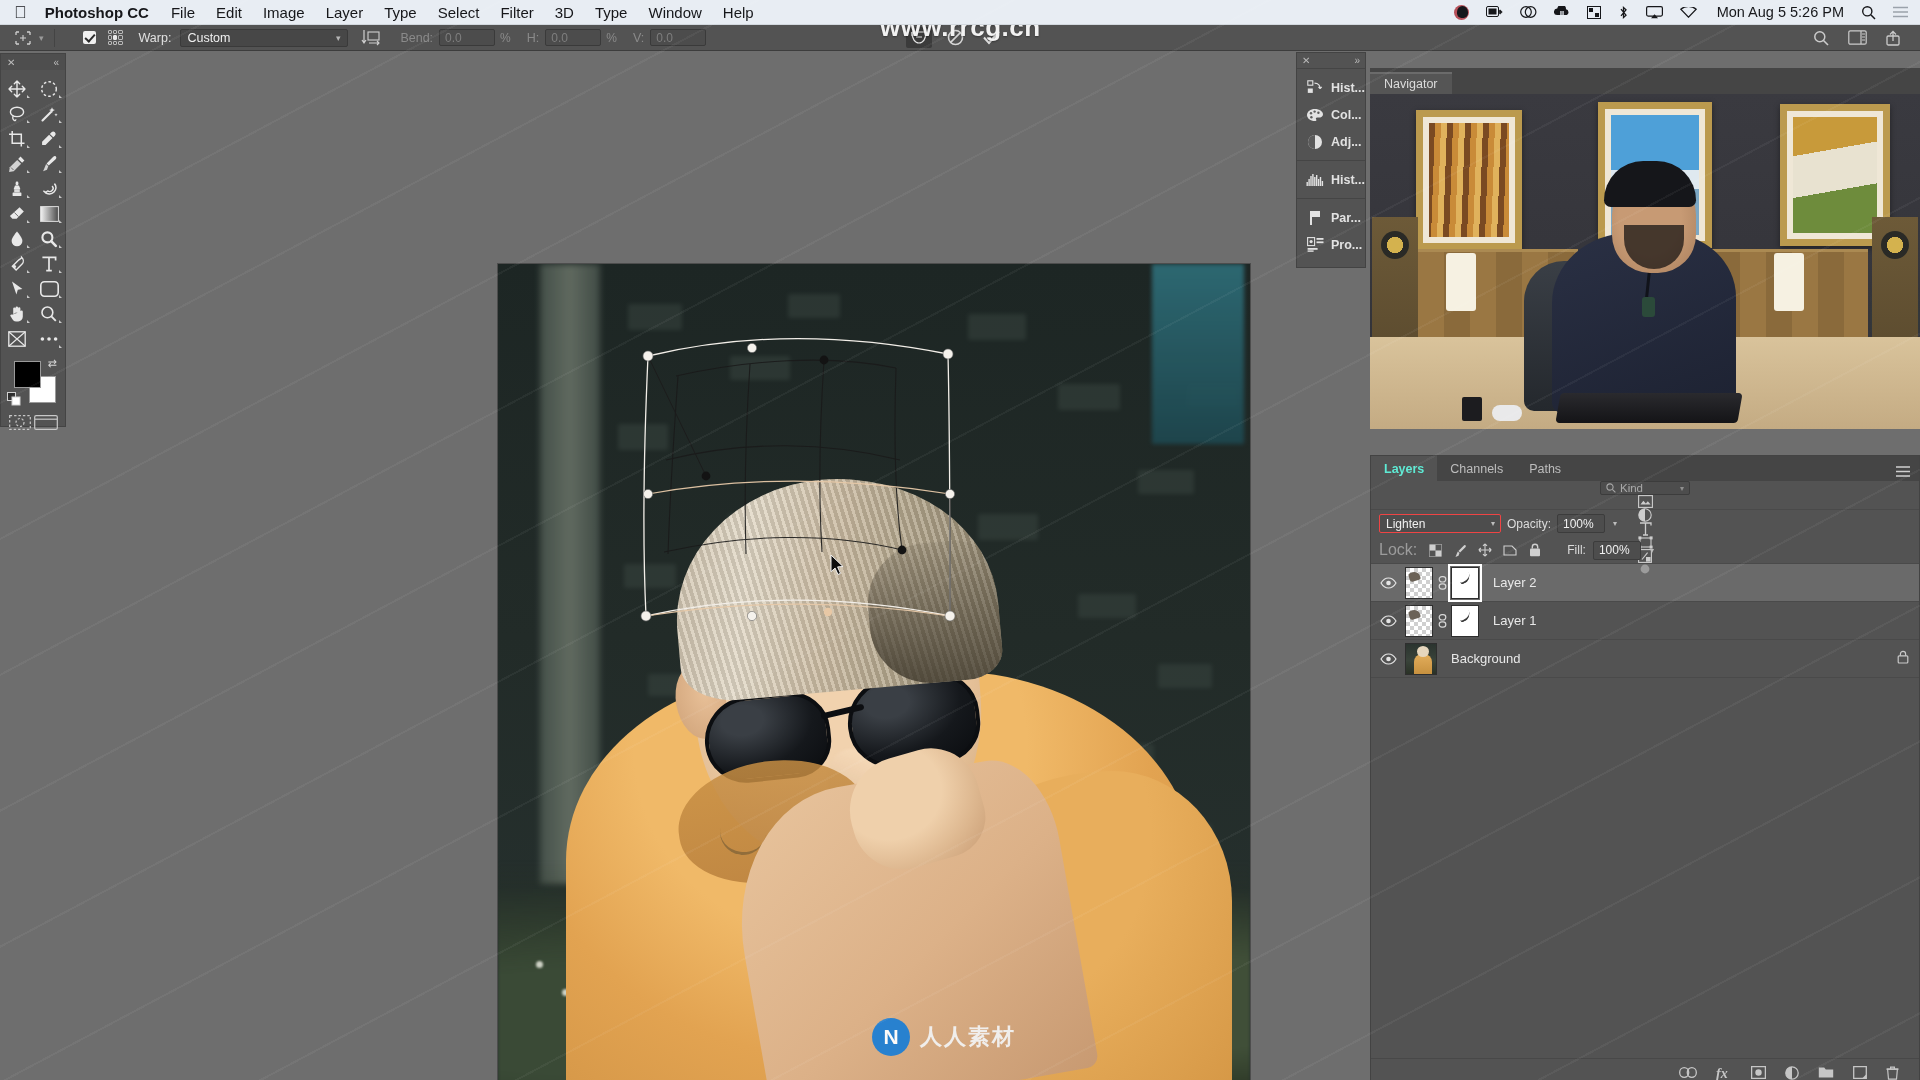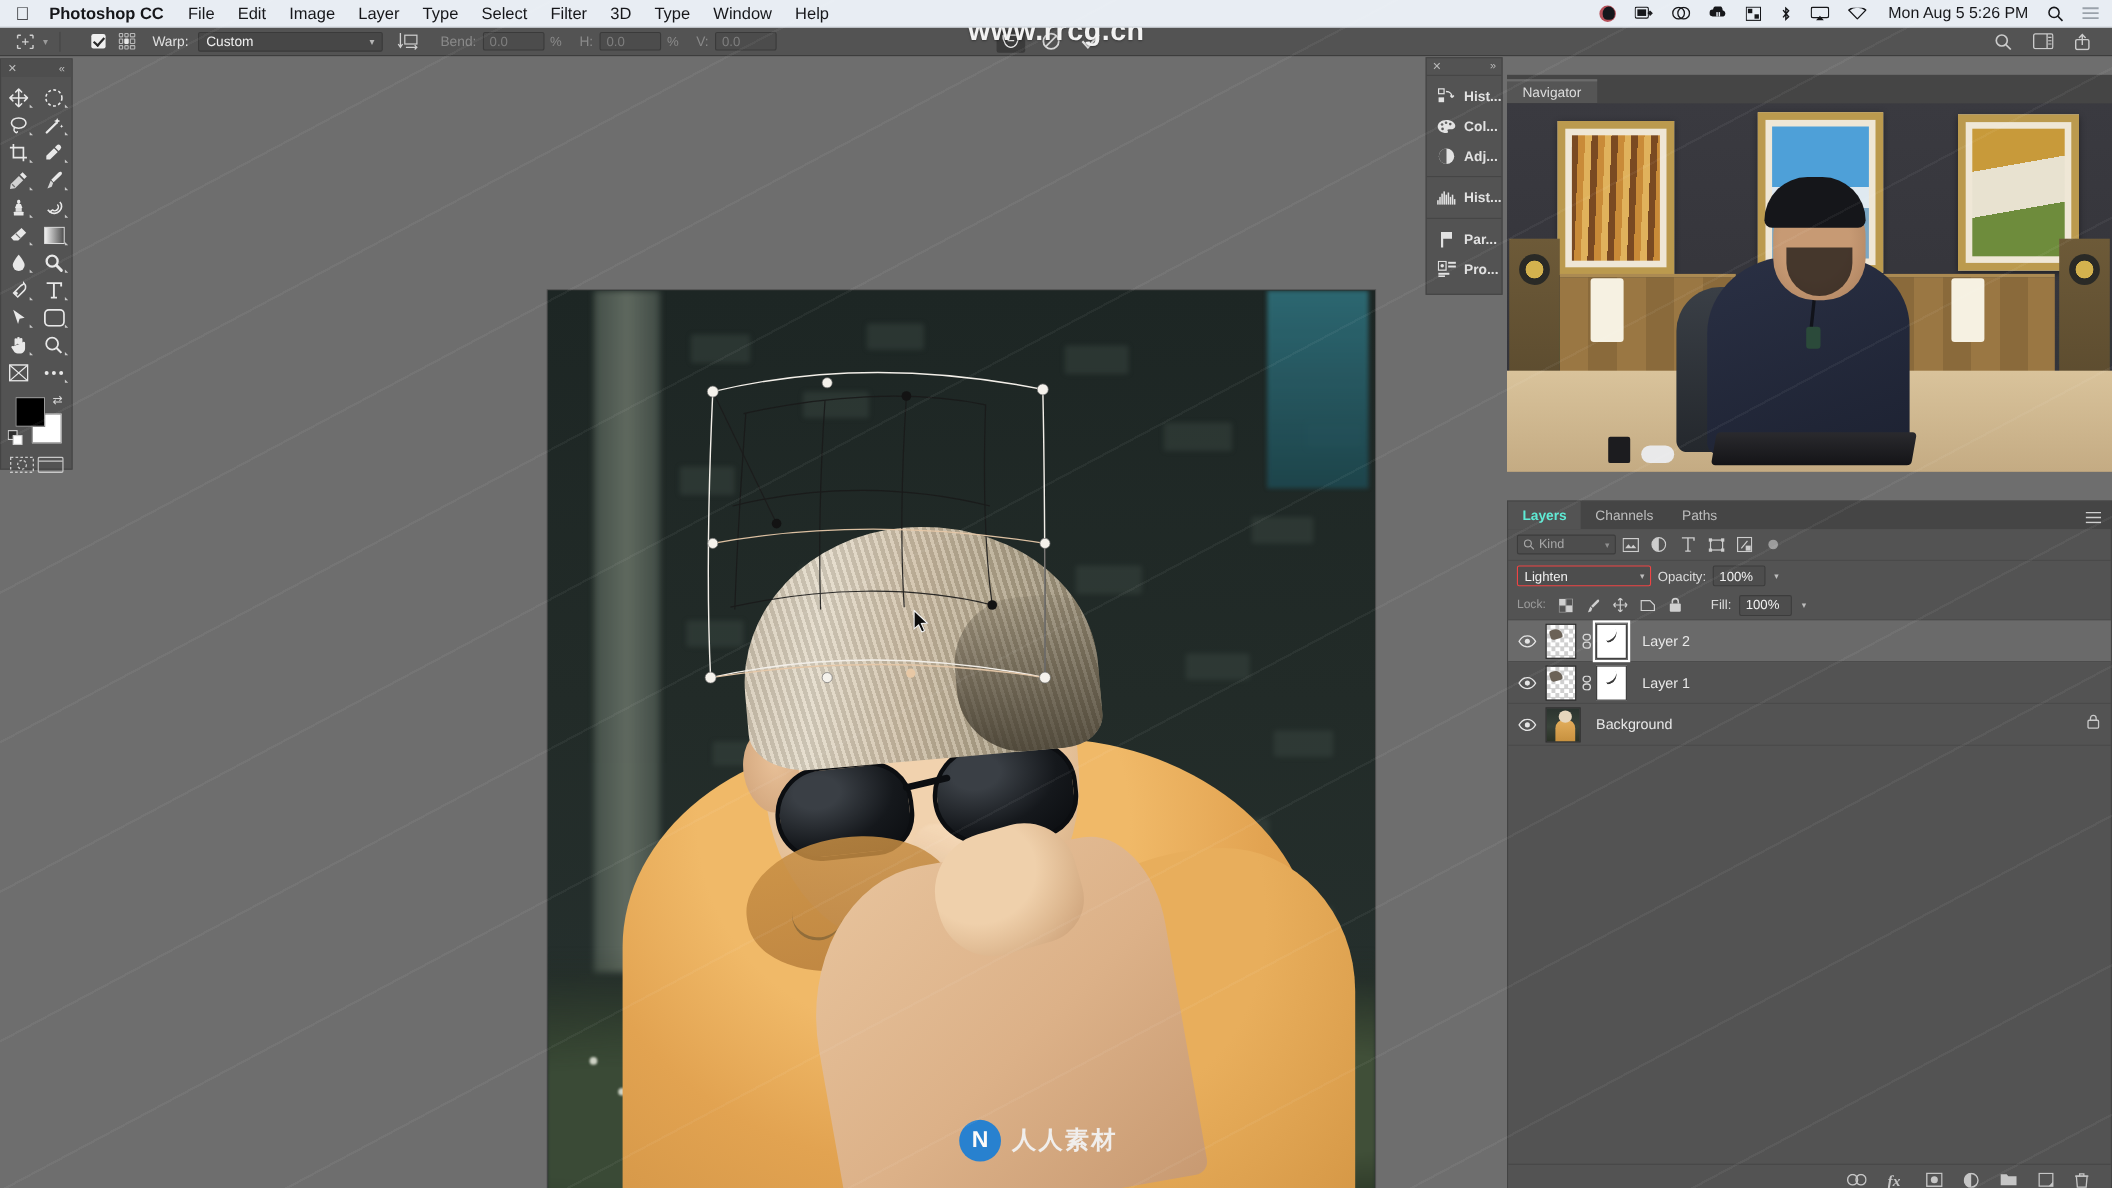--- a/index.html
+++ b/index.html
@@ -378,20 +378,21 @@
   }
   .lp-tab {
     height: 25px; padding: 0 13px; display:flex; align-items:center;
     color:#bdbdbd; font-size: 12.5px;
   }
   .lp-tab.active { background:#535353; color:#5eead4; font-weight:bold; }
   .lp-menu { position:absolute; right: 9px; top: 7px; color:#cfcfcf; }
   .lp-filter {
     height: 29px; display:flex; align-items:center; padding: 0 8px; gap: 0;
     border-bottom: 1px solid #4a4a4a;
+    flex-direction: column;
   }
   .kindbox {
     width: 90px; height: 18px; background:#4d4d4d; border:1px solid #3c3c3c; border-radius:2px;
     display:flex; align-items:center; padding: 0 5px; gap:4px;
     color:#a8a8a8; font-size: 11.5px; position:relative;
   }
   .kindbox .cv { position:absolute; right: 5px; color:#8f8f8f; font-size: 8px; }
   .fi { width: 26px; height: 20px; display:flex; align-items:center; justify-content:center; color:#cdcdcd; }
   .lp-blend {
     height: 27px; display:flex; align-items:center; padding: 0 8px; gap: 6px;
@@ -405,21 +406,21 @@
   .numbox {
     width: 48px; height: 19px; background:#4d4d4d; border:1px solid #3c3c3c; border-radius:2px;
     display:flex; align-items:center; justify-content:flex-start; padding: 0 5px;
     color:#f0f0f0; font-size: 12px;
   }
   .stepv { color:#bdbdbd; font-size: 8px; margin-left:2px; }
   .lp-lock {
     height: 27px; display:flex; align-items:center; padding: 0 8px; gap: 7px;
     border-bottom: 1px solid #4a4a4a;
   }
-  .lock-lbl { color:#9c9c9c; font-size: 11px; margin-right: 2px; }
+  .lock-lbl { color:#9c9c9c; font-size: 16px; margin-right: 2px; }
   .lk { width: 18px; display:flex; align-items:center; justify-content:center; color:#cfcfcf; }
 
   .layer-row {
     height: 38px; display:flex; align-items:center;
     border-bottom: 1px solid #4a4a4a; padding-right: 10px;
   }
   .layer-row.selected { background: #6a6a6a; }
   .eye { width: 34px; display:flex; align-items:center; justify-content:center; }
   .thumb-trans {
     width: 28px; height: 32px; border:1px solid #2e2e2e;

